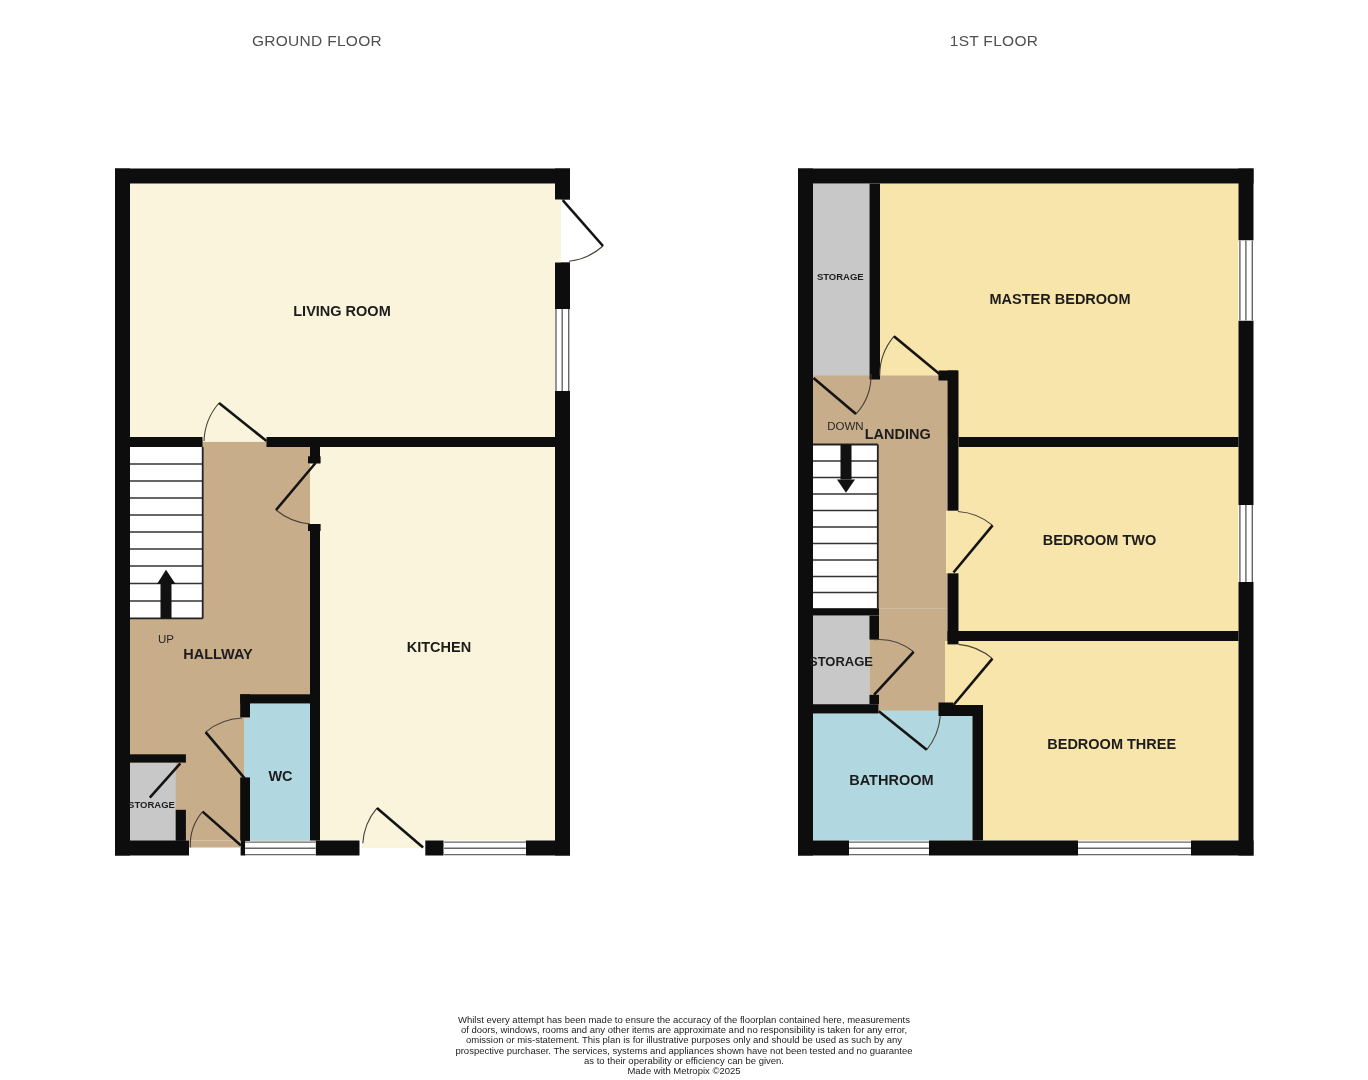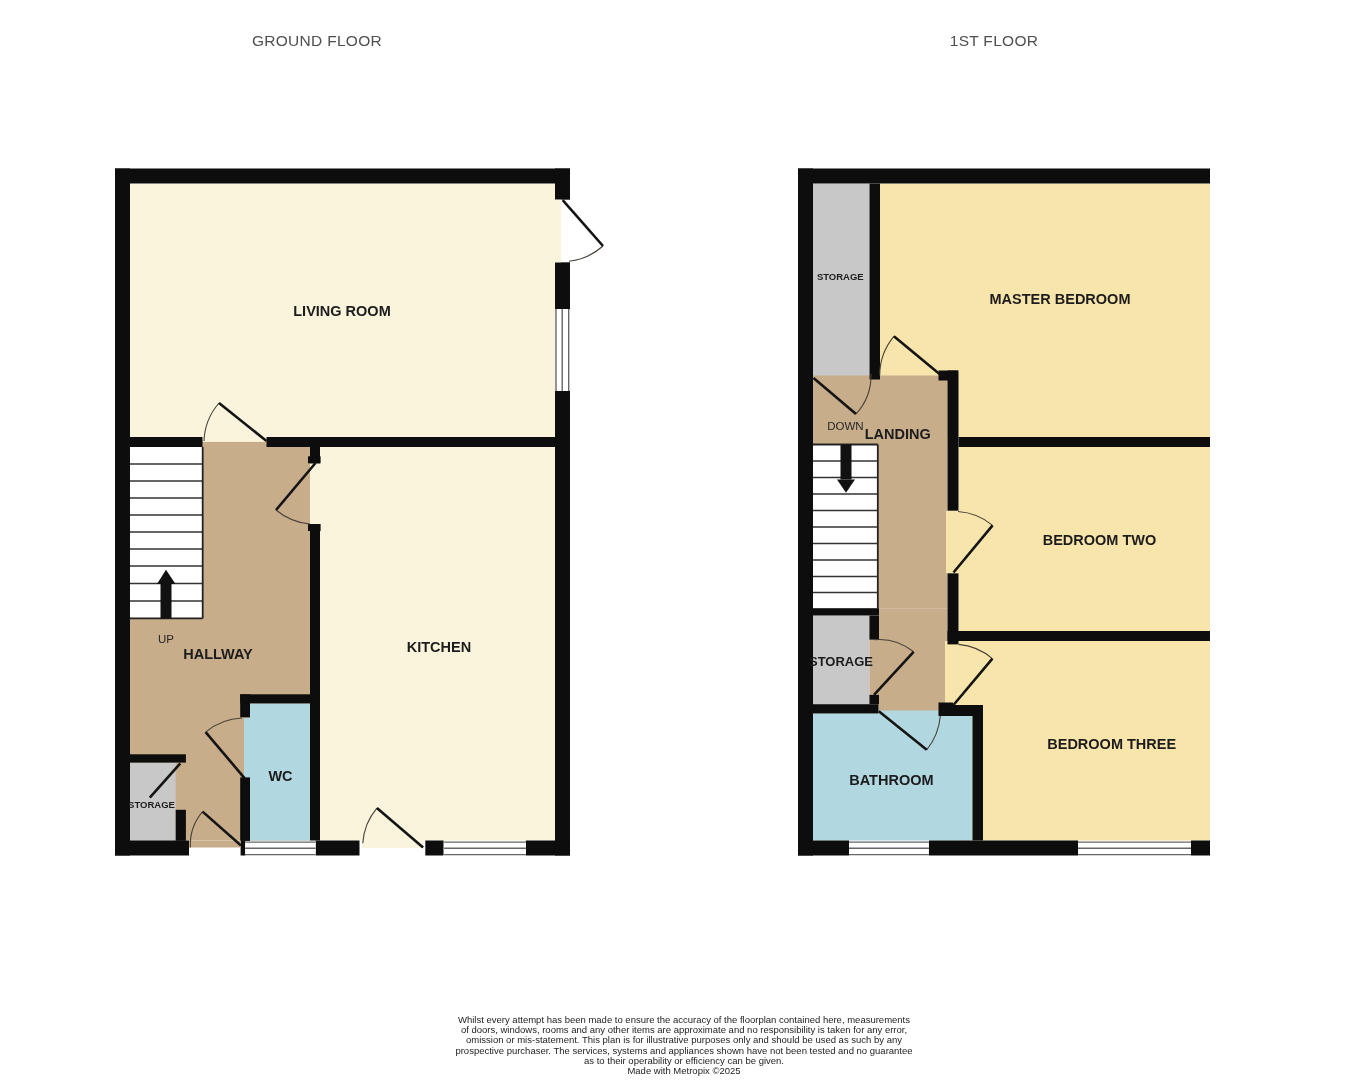--- a/index.html
+++ b/index.html
@@ -1,16 +1,16 @@
 <!DOCTYPE html>
 <html><head>
 <meta charset="utf-8">
 <style>
   html,body{margin:0;padding:0;background:#ffffff;}
-  #page{position:relative;width:1210px;height:1080px;background:#ffffff;overflow:hidden;
+  #page{position:relative;width:1368px;height:1080px;background:#ffffff;overflow:hidden;
         font-family:"Liberation Sans", sans-serif;}
   svg{position:absolute;left:0;top:0;}
   text{font-family:"Liberation Sans", sans-serif;}
   .room{font-weight:bold;font-size:14.5px;fill:#1c1c1c;}
   .small{font-weight:bold;font-size:9.5px;fill:#1c1c1c;}
   .small2{font-weight:bold;font-size:13px;fill:#1c1c1c;}
   .updown{font-size:11.5px;fill:#262626;}
   .title{font-size:15.5px;fill:#4f4f4f;letter-spacing:0.3px;}
   .disc{font-size:9.5px;fill:#222222;}
 </style>

